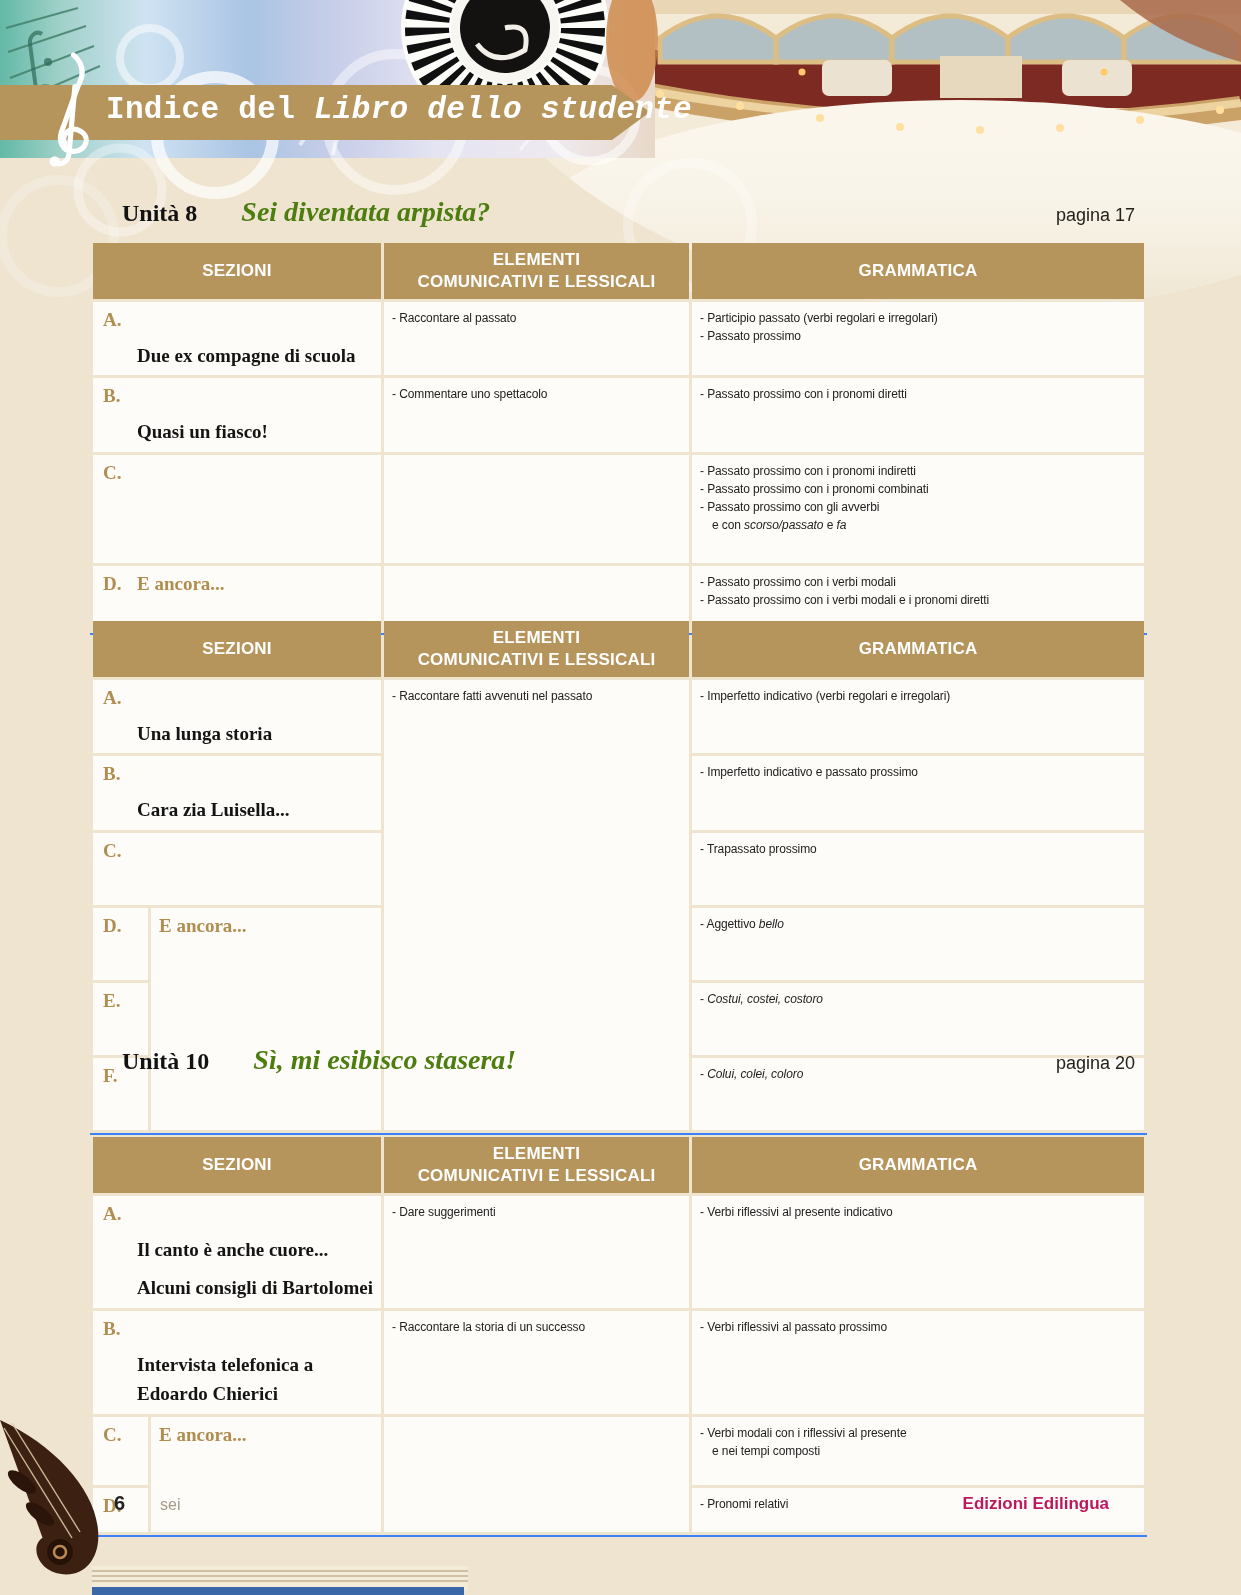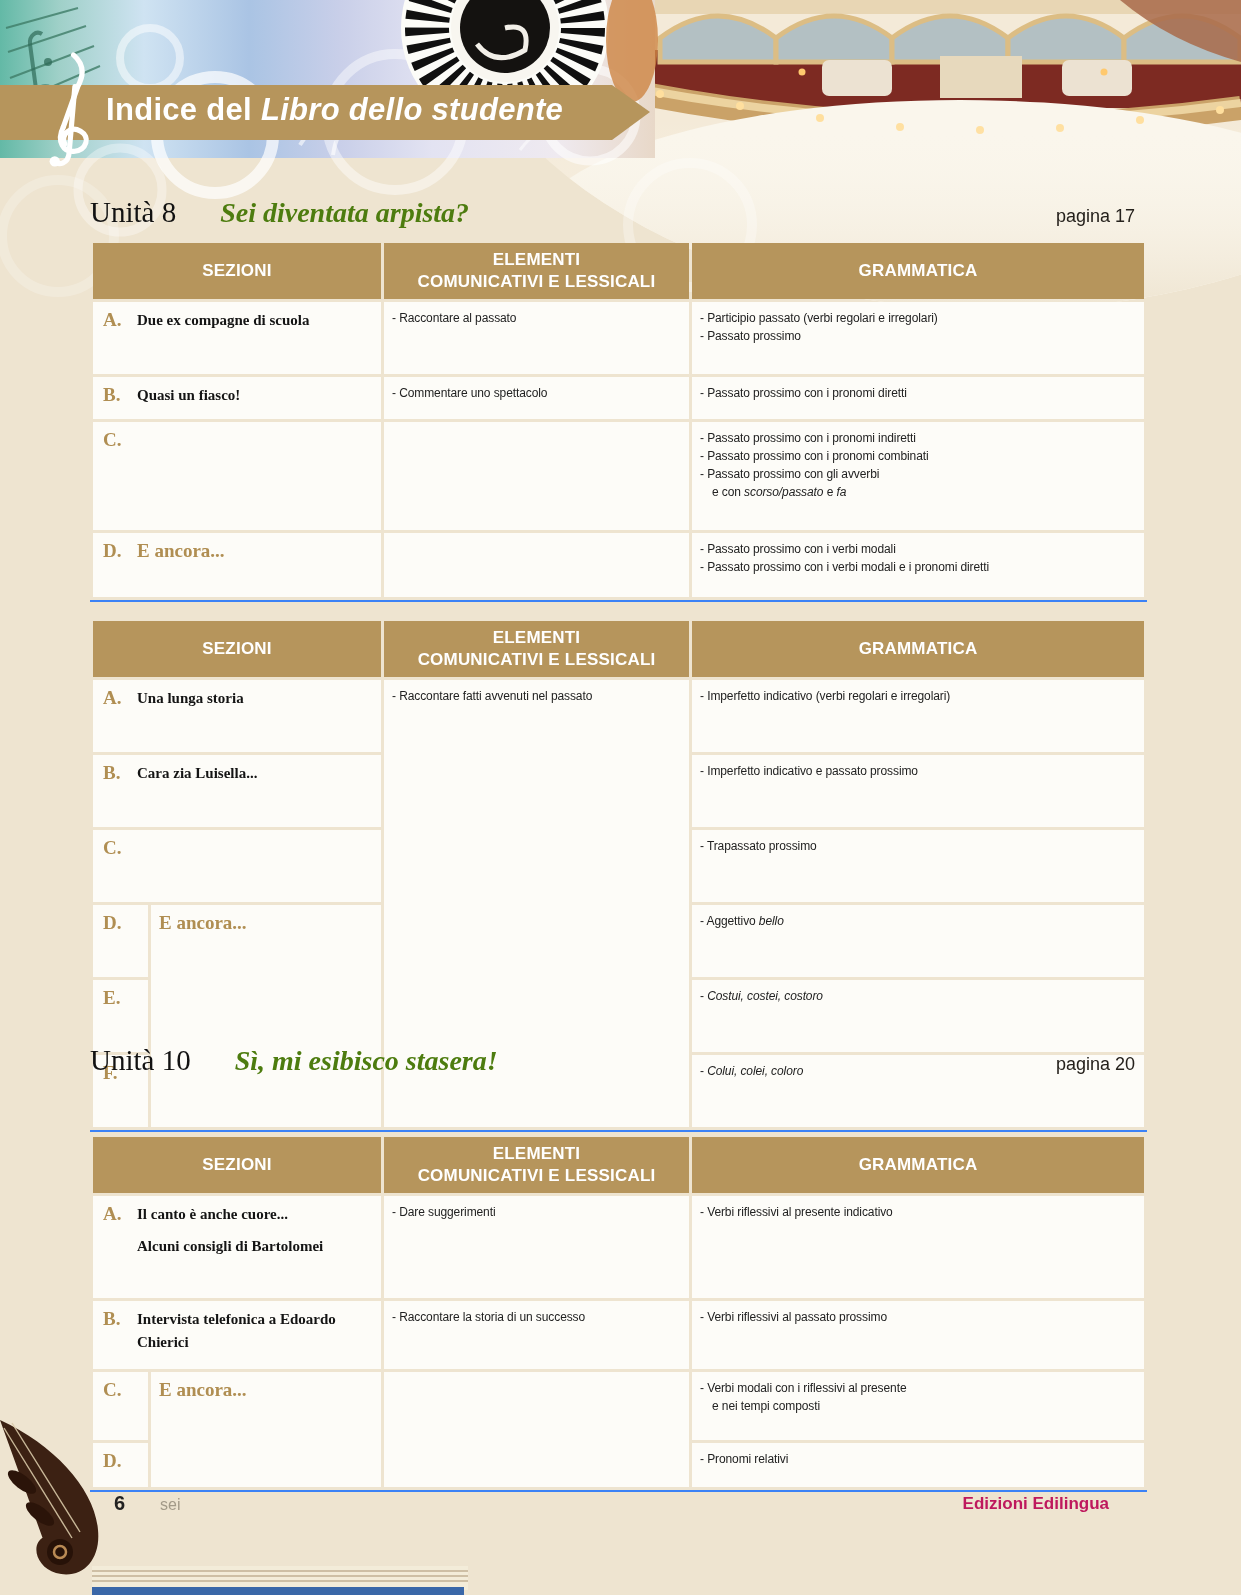--- a/index.html
+++ b/index.html
@@ -18,30 +18,31 @@
   }
   .band-tip{
     position:absolute; top:85px; left:612px; width:0; height:0;
     border-top:27px solid transparent; border-bottom:28px solid transparent;
     border-left:38px solid #b6955c;
   }
   .band-title{
     position:absolute; top:92px; left:106px; width:520px;
     font-size:31px; font-weight:bold; color:#fff; letter-spacing:.3px;
     white-space:nowrap;
+    font-family:Liberation Mono, monospace;
   }
   .band-title .book{font-style:italic;}
   .clef{position:absolute; left:46px; top:52px;}
   
   .unit-title{
     position:absolute; left:90px; width:1045px;
     display:flex; align-items:baseline;
     font-family:"Liberation Serif", serif;
   }
-  .unit-name{font-size:29px; font-weight:normal; color:#121212; white-space:nowrap;}
+  .unit-name{font-size:24px; font-weight:bold; color:#121212; white-space:nowrap;margin-left:32px;}
   .unit-sub{font-size:28px; font-weight:bold; font-style:italic; color:#4d7c0f; margin-left:44px; white-space:nowrap;}
   .unit-page{margin-left:auto; font-family:"Liberation Sans",sans-serif; font-size:18px; color:#25211c;}
   table.idx{
     position:absolute; left:90px; width:1045px;
     border-collapse:separate; border-spacing:3px; table-layout:fixed;
     border-bottom:2px solid #3b82f6;
   }
   table.idx th{
     background:#b6955c; color:#fff; font-weight:bold; font-size:17px;
     text-align:center; vertical-align:middle; height:52px; line-height:1.3;
@@ -49,22 +50,22 @@
   }
   table.idx td{
     background:#fdfcf8; vertical-align:top; padding:7px 8px 5px 8px;
   }
   .secflex{display:flex;}
   .letter{
     flex:0 0 34px; font-family:"Liberation Serif",serif; font-weight:bold;
     font-size:19px; color:#b08e52; padding-left:2px;
   }
   .sec-title{
-    font-family:"Liberation Serif",serif; font-weight:bold; font-size:15px;
-    color:#141414; line-height:1.55;
+    font-family:"Liberation Serif",serif; font-weight:bold; font-size:19px;
+    color:#141414; line-height:1.55;margin-top:32px;
   }
   .gold-extra{
     font-family:"Liberation Serif",serif; font-weight:bold; font-size:19px;
     color:#b08e52;
   }
   td.mid-extra{vertical-align:middle; padding-left:14px;}
   .line{font-size:12px; color:#222; line-height:1.5; padding-left:12px; text-indent:-12px; letter-spacing:-0.1px;}
   .line.cont{text-indent:0;}
   .it{font-style:italic;}
   .p2{margin-top:9px;}

